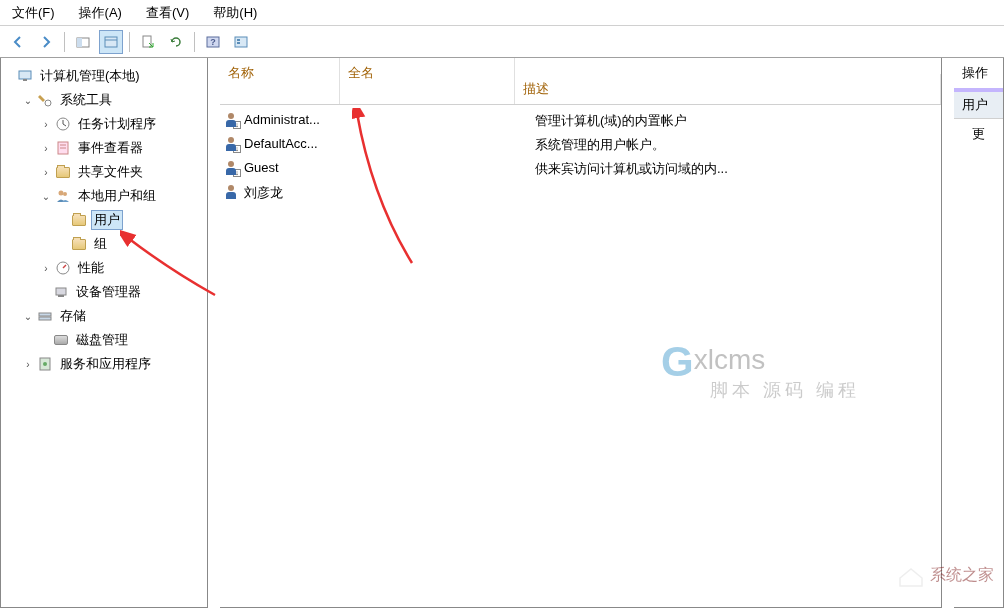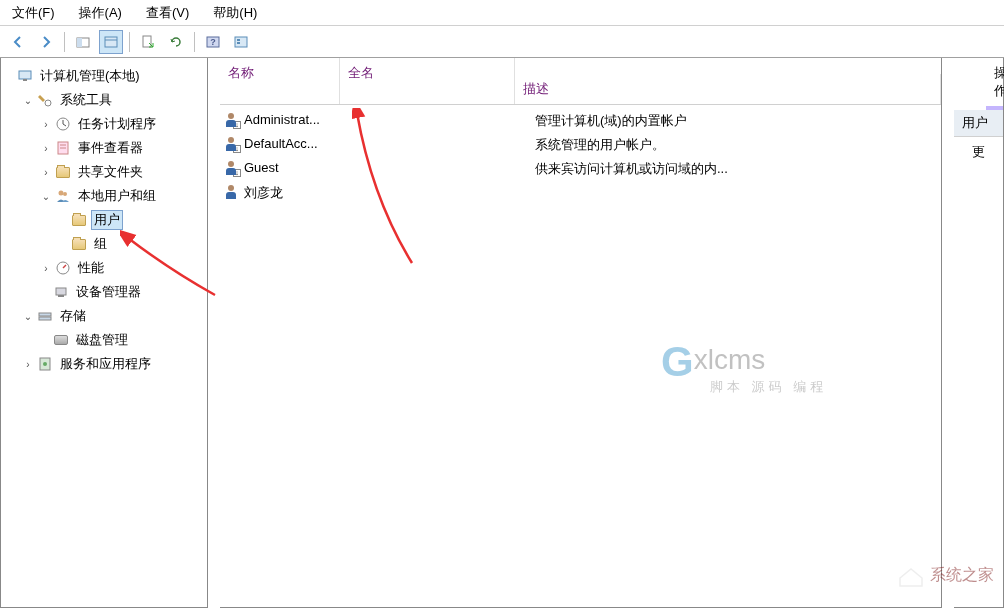--- a/index.html
+++ b/index.html
@@ -105,21 +105,21 @@
   position: relative;
 }
 .list-header {
   display: flex;
   border-bottom: 1px solid #d0d0d0;
   background: #fff;
 }
 .list-header-cell {
   padding: 6px 8px;
   border-right: 1px solid #e0e0e0;
-  color: #701a75;
+  color: #a16207;
   cursor: pointer;
 }
 .col-name { width: 120px; }
 .col-fullname { width: 175px; }
 .col-desc { flex: 1; margin-top: 16px; }
 .list-body { padding: 4px 0; }
 .list-row {
   display: flex;
   padding: 3px 4px;
   cursor: pointer;
@@ -137,21 +137,20 @@
 .list-cell-desc { flex: 1; white-space: nowrap; overflow: hidden; text-overflow: ellipsis; }
 .actions-pane {
   width: 50px;
   border: 1px solid #888;
   border-top: none;
   border-left: none;
 }
 .actions-header {
   padding: 6px 8px;
   border-bottom: 4px solid #c4b5fd;
-  margin-left: 32px;
 }
 .actions-section {
   background: #e8eef4;
   padding: 4px 8px;
   border-bottom: 1px solid #d0d0d0;
 }
 .actions-item {
   padding: 6px 8px 6px 18px;
 }
 .icon-folder {
@@ -227,21 +226,21 @@
   font-size: 42px;
   color: #6ab0d8;
   font-weight: bold;
   display: inline-block;
   vertical-align: middle;
 }
 .watermark-sub {
   position: absolute;
   top: 320px;
   left: 490px;
-  font-size: 13px;
+  font-size: 18px;
   color: #aaa;
   opacity: 0.6;
   pointer-events: none;
   letter-spacing: 4px;
 }
 .logo-watermark {
   position: absolute;
   bottom: 20px;
   right: 10px;
   color: #7f1d1d;

